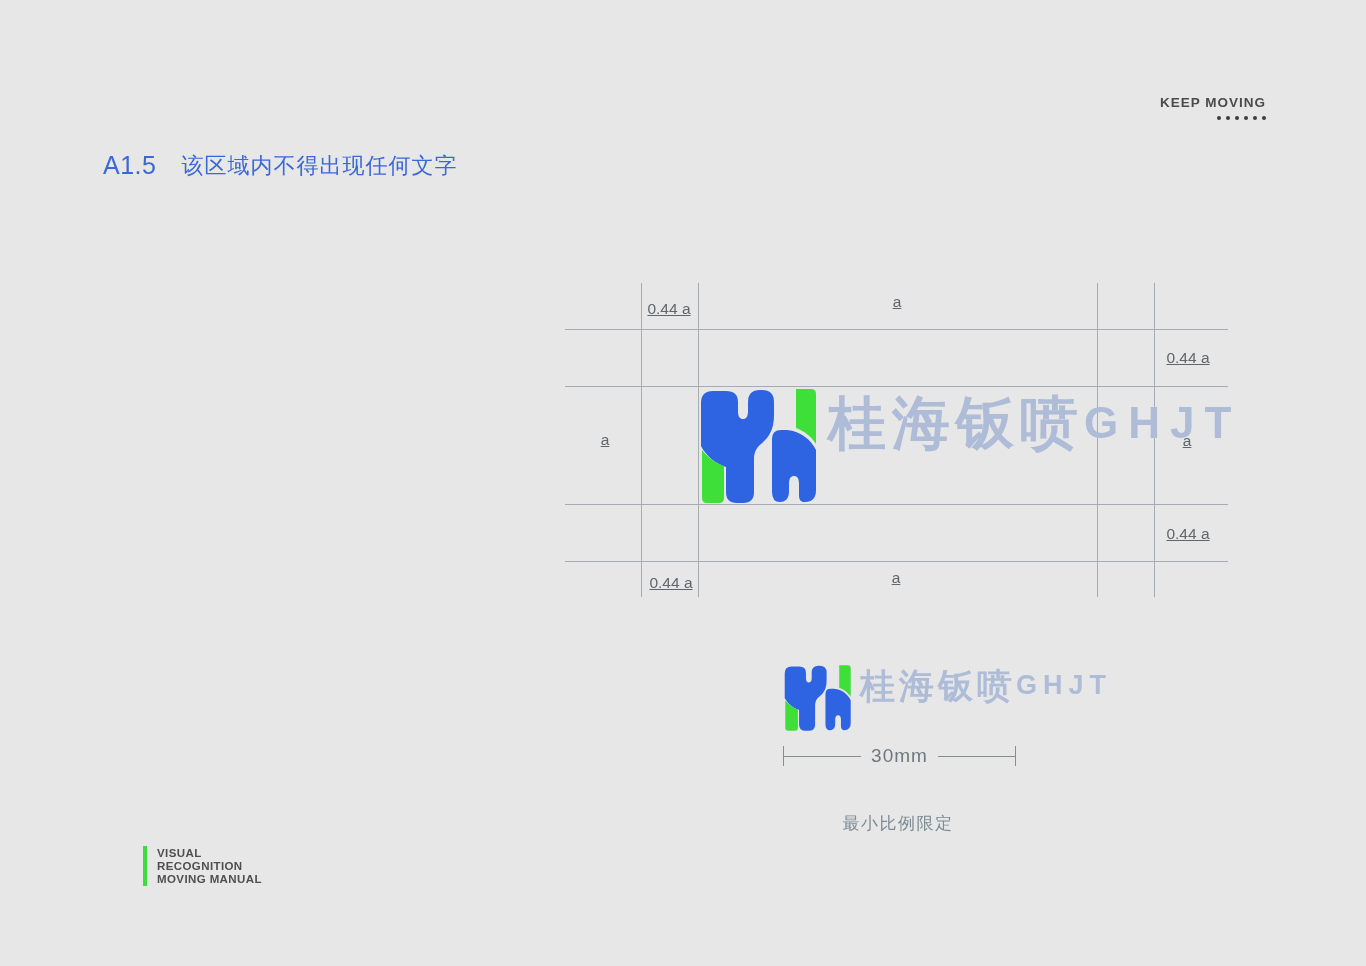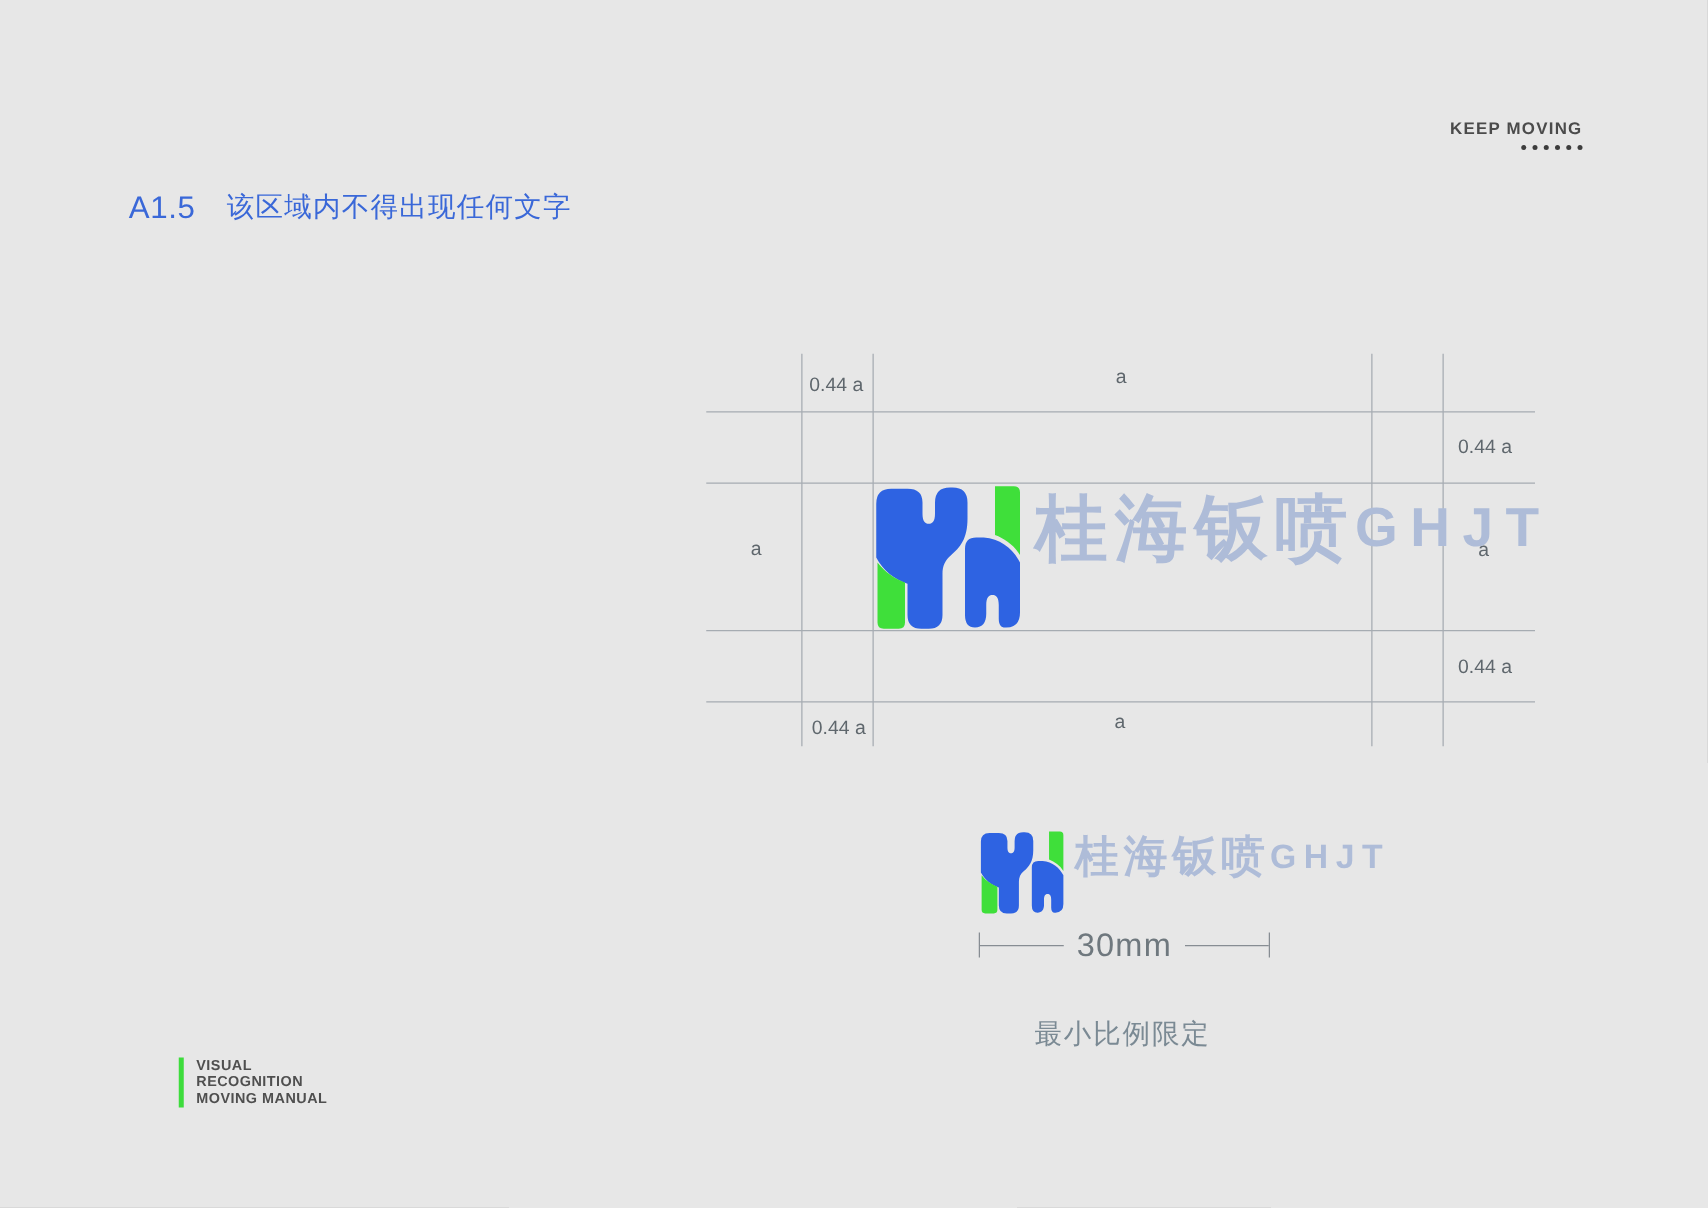--- a/index.html
+++ b/index.html
@@ -12,40 +12,41 @@
 
   
   .keep-moving { position:absolute; top:95px; right:100px; text-align:right; }
   .keep-moving .km-text {
     font-size:13.5px; font-weight:bold; letter-spacing:1px; color:#4b4b4b;
   }
   .km-dots { display:flex; justify-content:flex-end; gap:5px; margin-top:6px; }
   .km-dots .dot { width:4px; height:4px; border-radius:50%; background:#3d3d3d; }
 
   
-  .title { position:absolute; left:103px; top:151px; display:flex; align-items:center; color:#3a68d8; }
+  .title { position:absolute; left:103px; top:151px; display:flex; align-items:flex-start; color:#3a68d8; }
   .title .code { font-size:25px; letter-spacing:0.5px; }
   .title .text { font-size:22px; margin-left:25px; letter-spacing:1px; }
 
   
   .intro {
     position:absolute; left:90px; top:284px; width:206px;
     font-size:12.5px; line-height:30px; color:#8d8d8d;
     text-align:justify; letter-spacing:0.4px;
   }
 
   
   .grid { position:absolute; left:565px; top:283px; width:663px; height:314px; }
   .vline { position:absolute; top:0; width:1px; height:314px; background:#a6acb2; }
   .hline { position:absolute; left:0; width:663px; height:1px; background:#a6acb2; }
   .v1{left:76px;} .v2{left:133px;} .v3{left:532px;} .v4{left:589px;}
   .h1{top:46px;} .h2{top:103px;} .h3{top:221px;} .h4{top:278px;}
   .mlab {
     position:absolute; font-size:15.5px; color:#5f676d; white-space:nowrap;
     transform:translateX(-50%);
+    text-decoration:underline;
   }
   .lab-tl { left:104px; top:17px; }
   .lab-tc { left:332px; top:10px; }
   .lab-ru { left:623px; top:66px; }
   .lab-lm { left:40px;  top:148px; }
   .lab-rm { left:622px; top:149px; }
   .lab-rl { left:623px; top:242px; }
   .lab-bl { left:106px; top:291px; }
   .lab-bc { left:331px; top:286px; }
 
@@ -63,25 +64,25 @@
   .logo-small .logo-cjk { font-size:35px; letter-spacing:4px; }
   .logo-small .logo-latin { font-size:27px; margin-top:4px; letter-spacing:6px; }
   .icon-blue { fill:#2e63e2; }
   .icon-green { fill:#3fdf3a; }
 
   
   .measure { position:absolute; left:783px; top:745px; width:233px; height:22px;
              display:flex; align-items:center; }
   .tick { width:1px; height:20px; background:#878d93; }
   .mline { flex:1; height:1px; background:#878d93; }
-  .mlabel { padding:0 10px; font-size:26px; color:#6f787e; letter-spacing:1px; }
+  .mlabel { padding:0 10px; font-size:19px; color:#6f787e; letter-spacing:1px; }
 
   .min-caption {
     position:absolute; left:898px; top:812px; transform:translateX(-50%);
-    font-size:22px; color:#7b8a94; letter-spacing:1.5px; white-space:nowrap;
+    font-size:17px; color:#7b8a94; letter-spacing:1.5px; white-space:nowrap;
   }
 
   
   .footer { position:absolute; left:143px; top:846px; display:flex; }
   .footer-bar { width:4px; height:40px; background:#3ddc3c; margin-right:10px; }
   .footer-lines { font-size:11.5px; font-weight:bold; color:#4f4f4f;
                   line-height:13px; letter-spacing:0.4px; padding-top:1px; }
 </style>
 </head>
 <body>

